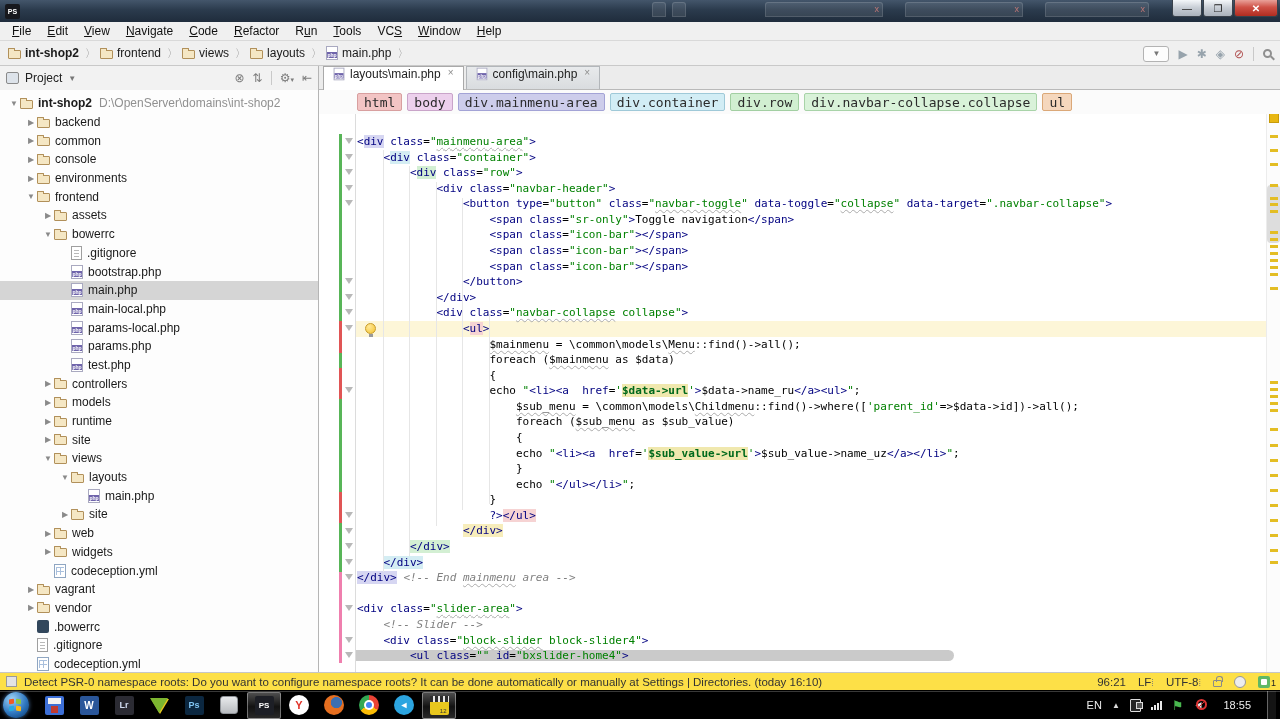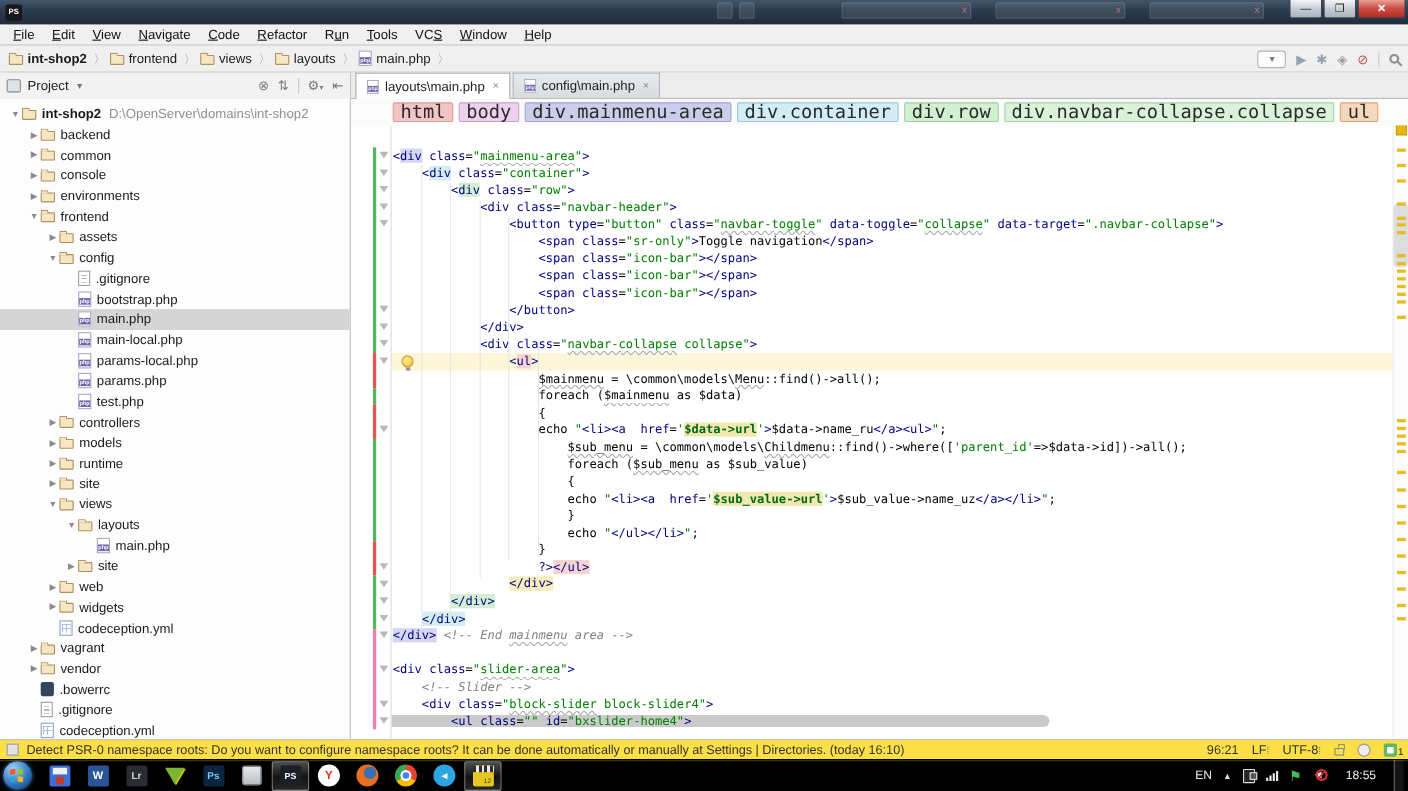--- a/index.html
+++ b/index.html
@@ -74,28 +74,28 @@
   .ic-yml::after{content:"";position:absolute;inset:2px 1px;
              background:repeating-linear-gradient(#a9c0dd 0 1px,transparent 1px 4px),
                         repeating-linear-gradient(90deg,#a9c0dd 0 1px,transparent 1px 4px);}
   .ic-json{width:12px;height:13px;background:#32475c;border-radius:2px;color:#e7d34a;font-size:4px;
              display:flex;align-items:center;justify-content:center;font-weight:bold;}
 
   
   #editor{flex:1;display:flex;flex-direction:column;position:relative;background:#fff;}
   #tabbar{height:24px;background:#ececec;border-bottom:1px solid #b9b9b9;display:flex;align-items:flex-end;
           padding-left:4px;}
-  .tab{height:23px;display:flex;align-items:center;padding:0 9px;margin-right:2px;border:1px solid #b2b6ba;
+  .tab{height:23px;display:flex;align-items:flex-start;padding:0 9px;margin-right:2px;border:1px solid #b2b6ba;
        border-bottom:none;background:linear-gradient(#e8eaec,#d9dcdf);font-size:12px;color:#222;}
   .tab.active{background:#fff;height:24px;margin-bottom:-1px;border-color:#a9a9a9;}
   .tab .ic-php{transform:scale(.9);margin-right:5px;}
   .tab .x{color:#8d8d8d;margin-left:7px;font-size:10px;}
   #crumbbar{height:24px;background:#fbfbfb;display:flex;align-items:center;padding-left:38px;gap:5px;}
   .chip{height:18px;display:flex;align-items:center;padding:0 6px;border-radius:2px;border:1px solid;
-        font-family:"DejaVu Sans Mono",monospace;font-size:17px;color:#2a2a2a;}
+        font-family:"DejaVu Sans Mono",monospace;font-size:13px;color:#2a2a2a;}
   #code-area{flex:1;position:relative;overflow:hidden;background:#fff;}
   #gutter{position:absolute;left:0;top:0;bottom:0;width:37px;background:#fff;border-right:1px solid #dcdcdc;}
   .vcs{position:absolute;left:20px;width:3px;}
   .fold{position:absolute;left:26px;width:0;height:0;border-left:4px solid transparent;
         border-right:4px solid transparent;border-top:6px solid #b8b8b8;}
   #lines{position:absolute;left:38px;top:20px;right:14px;font-family:"DejaVu Sans Mono",monospace;
          font-size:11px;line-height:15.58px;white-space:pre;}
   .cl{height:15.58px;}
   .t{color:#000080;}
   .s{color:#008000;}
@@ -304,21 +304,21 @@
           <span class="tlabel">frontend</span>
         </div>
         <div class="trow" style="padding-left: 42px;">
           <span class="tarrow">▶</span>
           <div class="ic ic-folder"></div>
           <span class="tlabel">assets</span>
         </div>
         <div class="trow" style="padding-left: 42px;">
           <span class="tarrow">▼</span>
           <div class="ic ic-folder"></div>
-          <span class="tlabel">config</span>
+          <span class="tlabel">bowerrc</span>
         </div>
         <div class="trow" style="padding-left: 71px;">
           <div class="ic ic-file"></div>
           <span class="tlabel">.gitignore</span>
         </div>
         <div class="trow" style="padding-left: 71px;">
           <div class="ic ic-php"></div>
           <span class="tlabel">bootstrap.php</span>
         </div>
         <div class="trow sel" style="padding-left: 71px;">

